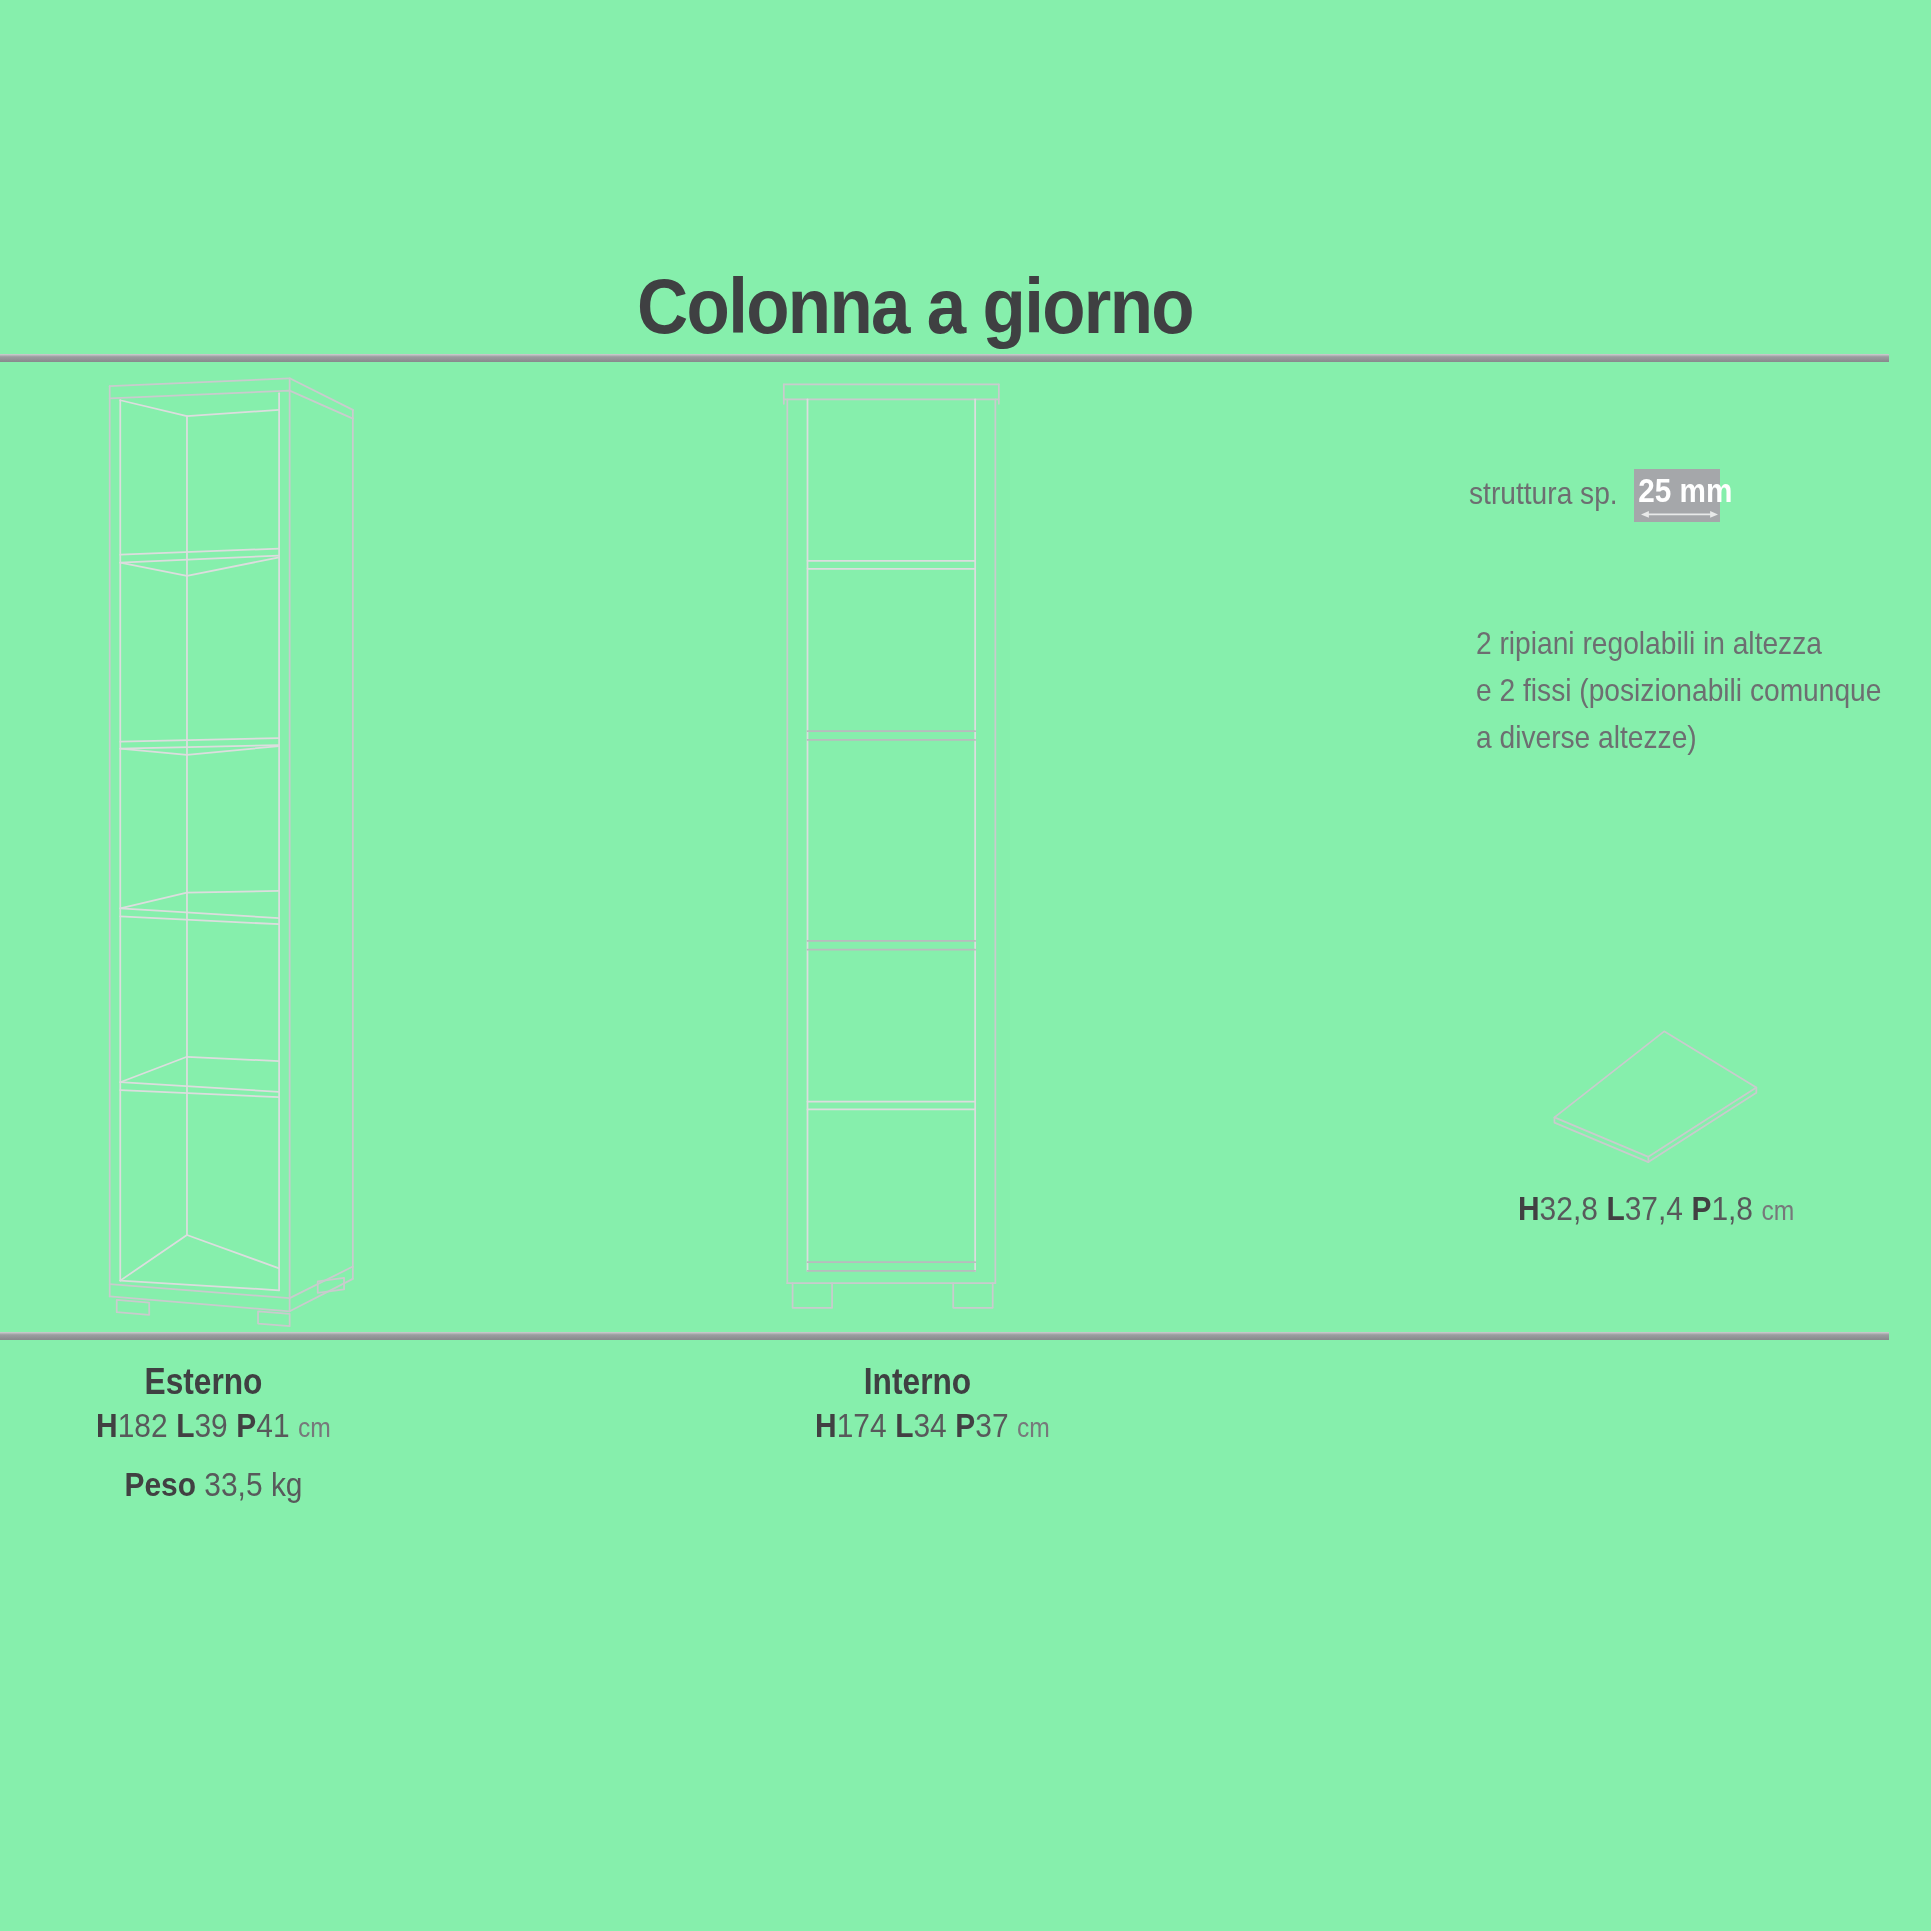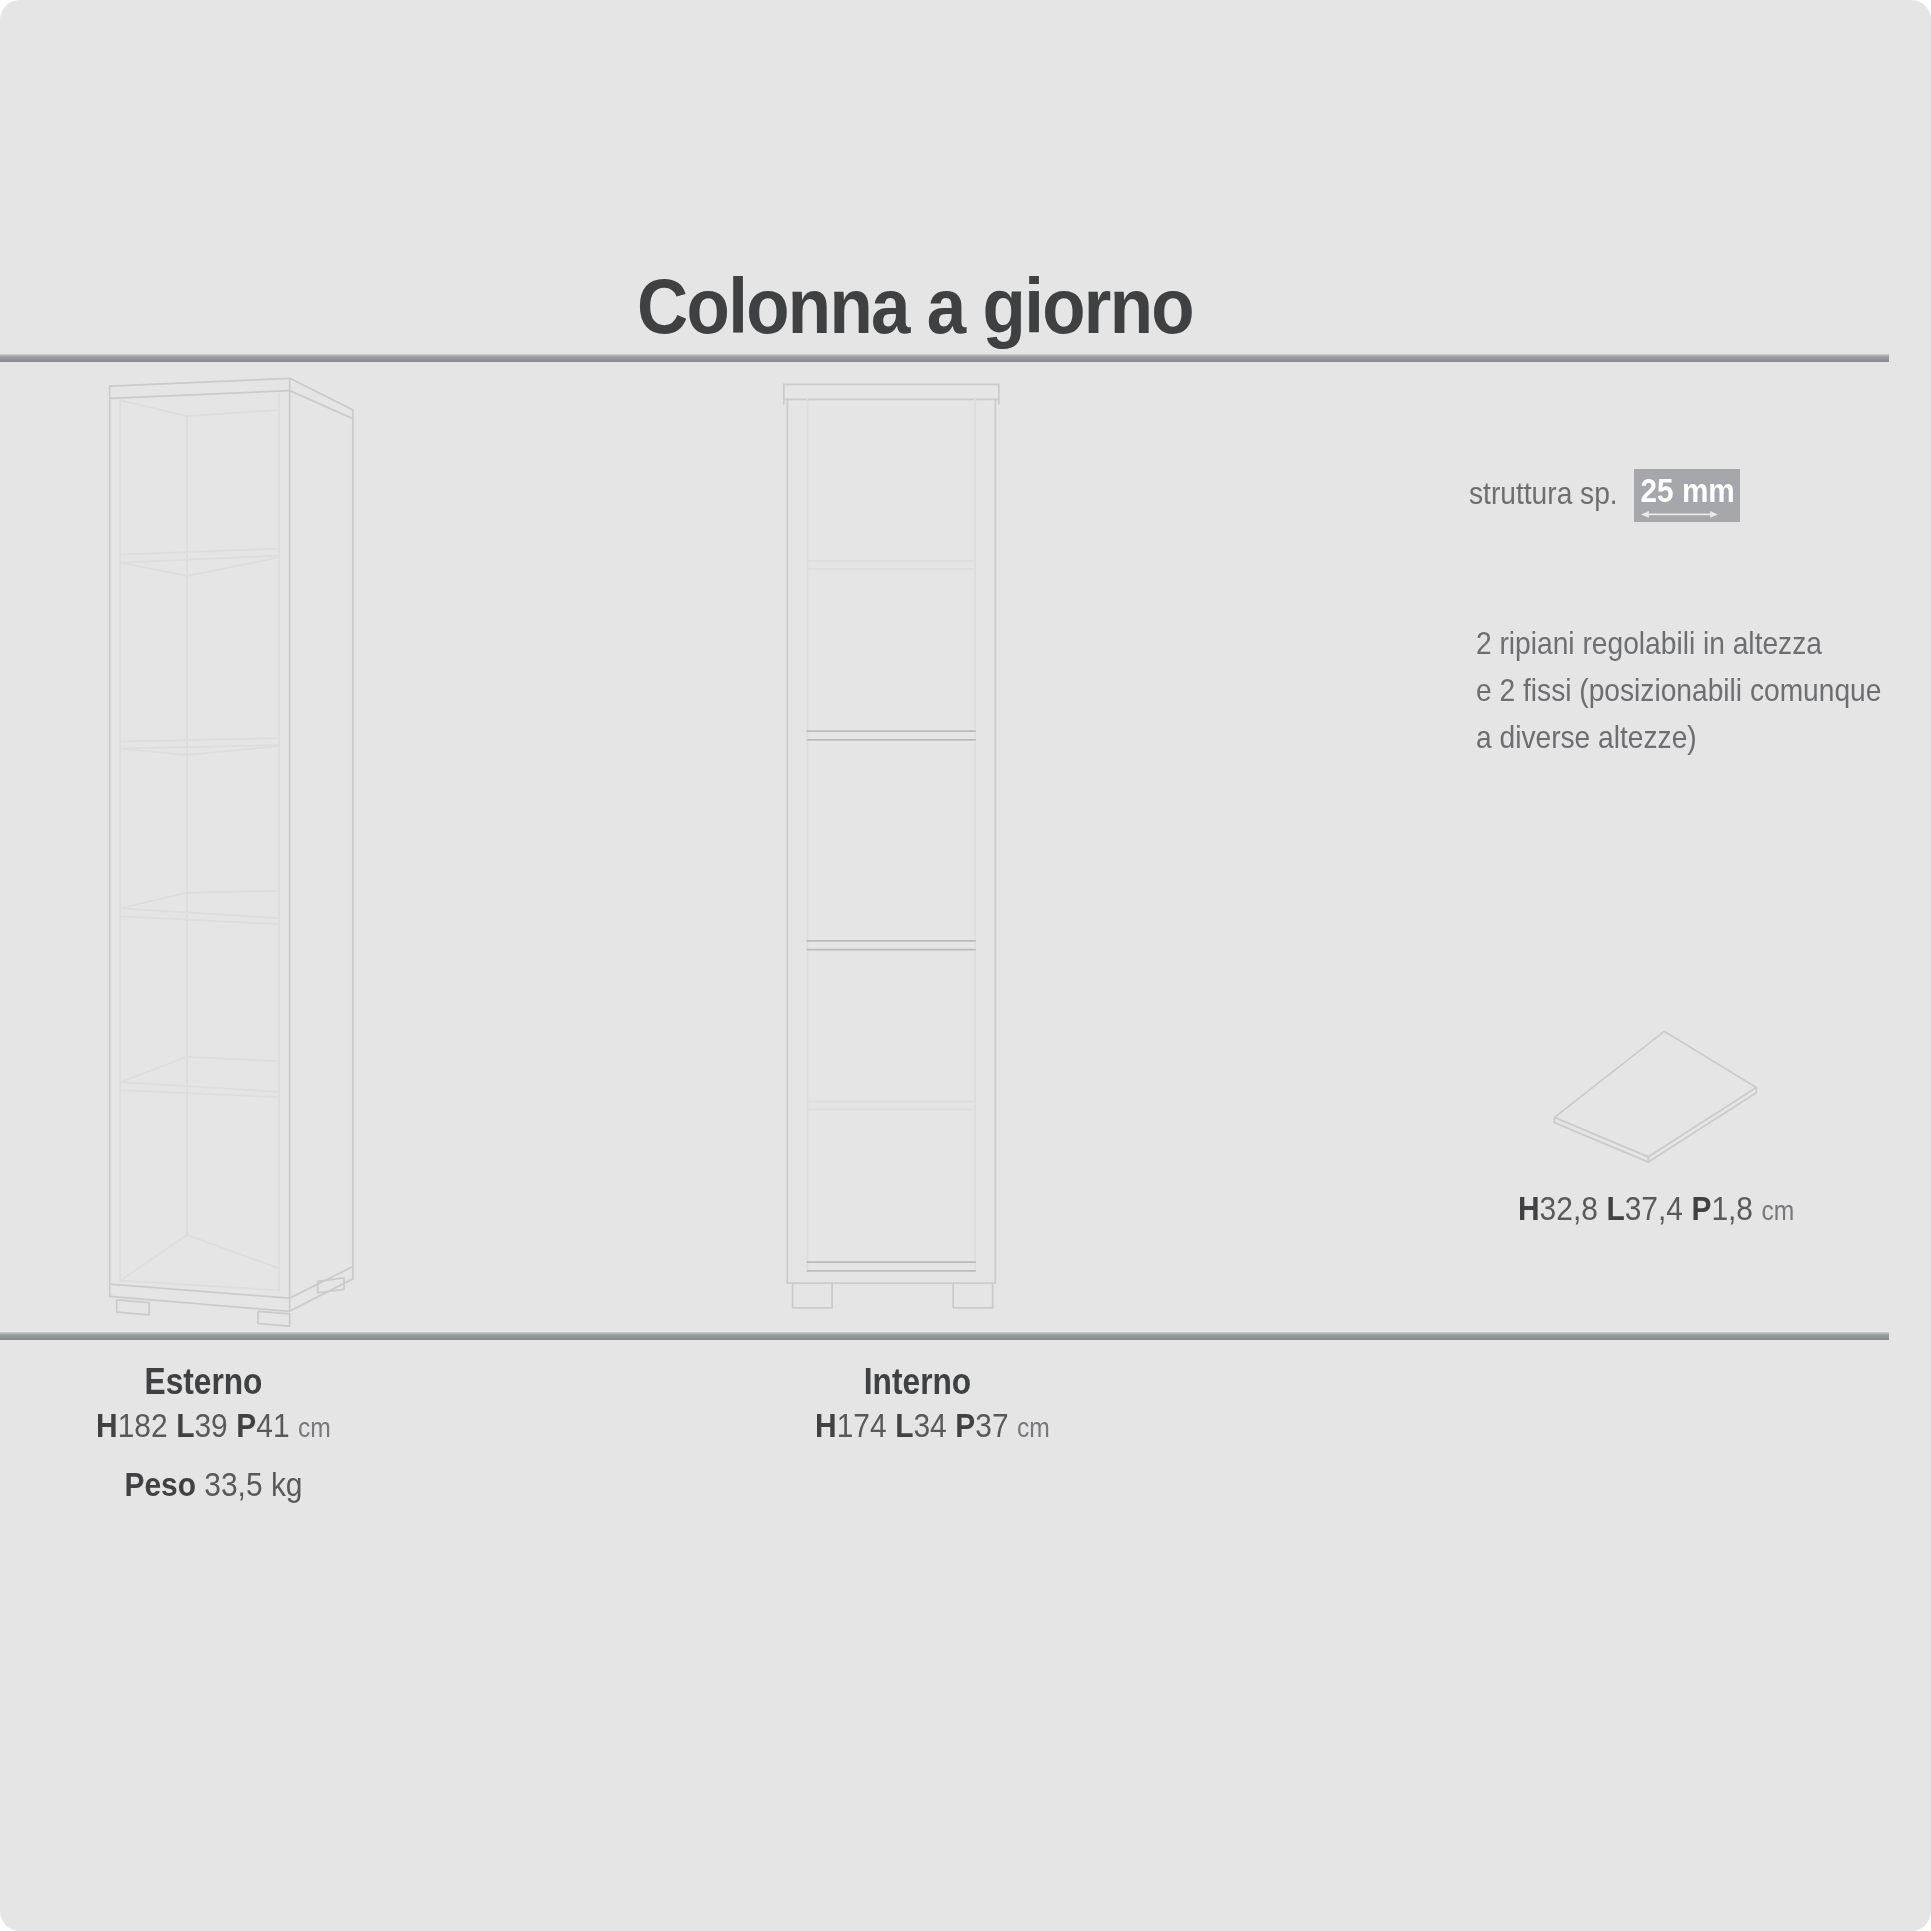--- a/index.html
+++ b/index.html
@@ -1,41 +1,40 @@
 <!DOCTYPE html>
 <html style="font-size:14px"><head>
 <meta charset="utf-8">
 <style>
   html,body { margin:0; padding:0; background:#ffffff; }
   .canvas {
-    position:relative; width:1931px; height:1931px; background:#e5e5e5;
+    position:relative; width:1931px; height:1931px; background:#86efac;
     font-family:"Liberation Sans", sans-serif; overflow:hidden;
     color:#414042;
-    border-radius:20px;
   }
   .abs { position:absolute; }
   .cond { transform:scaleX(0.88); transform-origin:left top; }
   .cond-c { transform:scaleX(0.88); transform-origin:center top; }
 
   .page-title {
     left:608px; top:262px; width:614px; text-align:center;
     font-size:77px; font-weight:bold; letter-spacing:-1.8px; color:#3f4042;
     transform:scaleX(0.92); transform-origin:center top; white-space:nowrap;
   }
   .rule {
     left:0; height:8px; width:1889px;
     background:linear-gradient(#cfd0d2 0%, #9b9da0 35%, #87898c 100%);
   }
   .rule-top { top:354px; }
   .rule-bottom { top:1332px; }
 
   .gray-text { color:#6d6e71; }
   .struttura-label { left:1469px; top:475px; font-size:32px; white-space:nowrap; }
   .badge {
-    left:1634px; top:469px; width:106px; height:53px; background:#a5a7aa;
+    left:1634px; top:469px; width:86px; height:53px; background:#a5a7aa;
     text-align:right; white-space:nowrap;
   }
   .badge .badge-text {
     display:block; color:#ffffff; font-weight:bold; font-size:33px; line-height:44px;
     transform:scaleX(0.9); transform-origin:center top;
   }
   .badge svg { position:absolute; left:7px; bottom:3.5px; }
 
   .note { left:1476px; top:620px; font-size:32px; line-height:47px; white-space:nowrap; }
 

